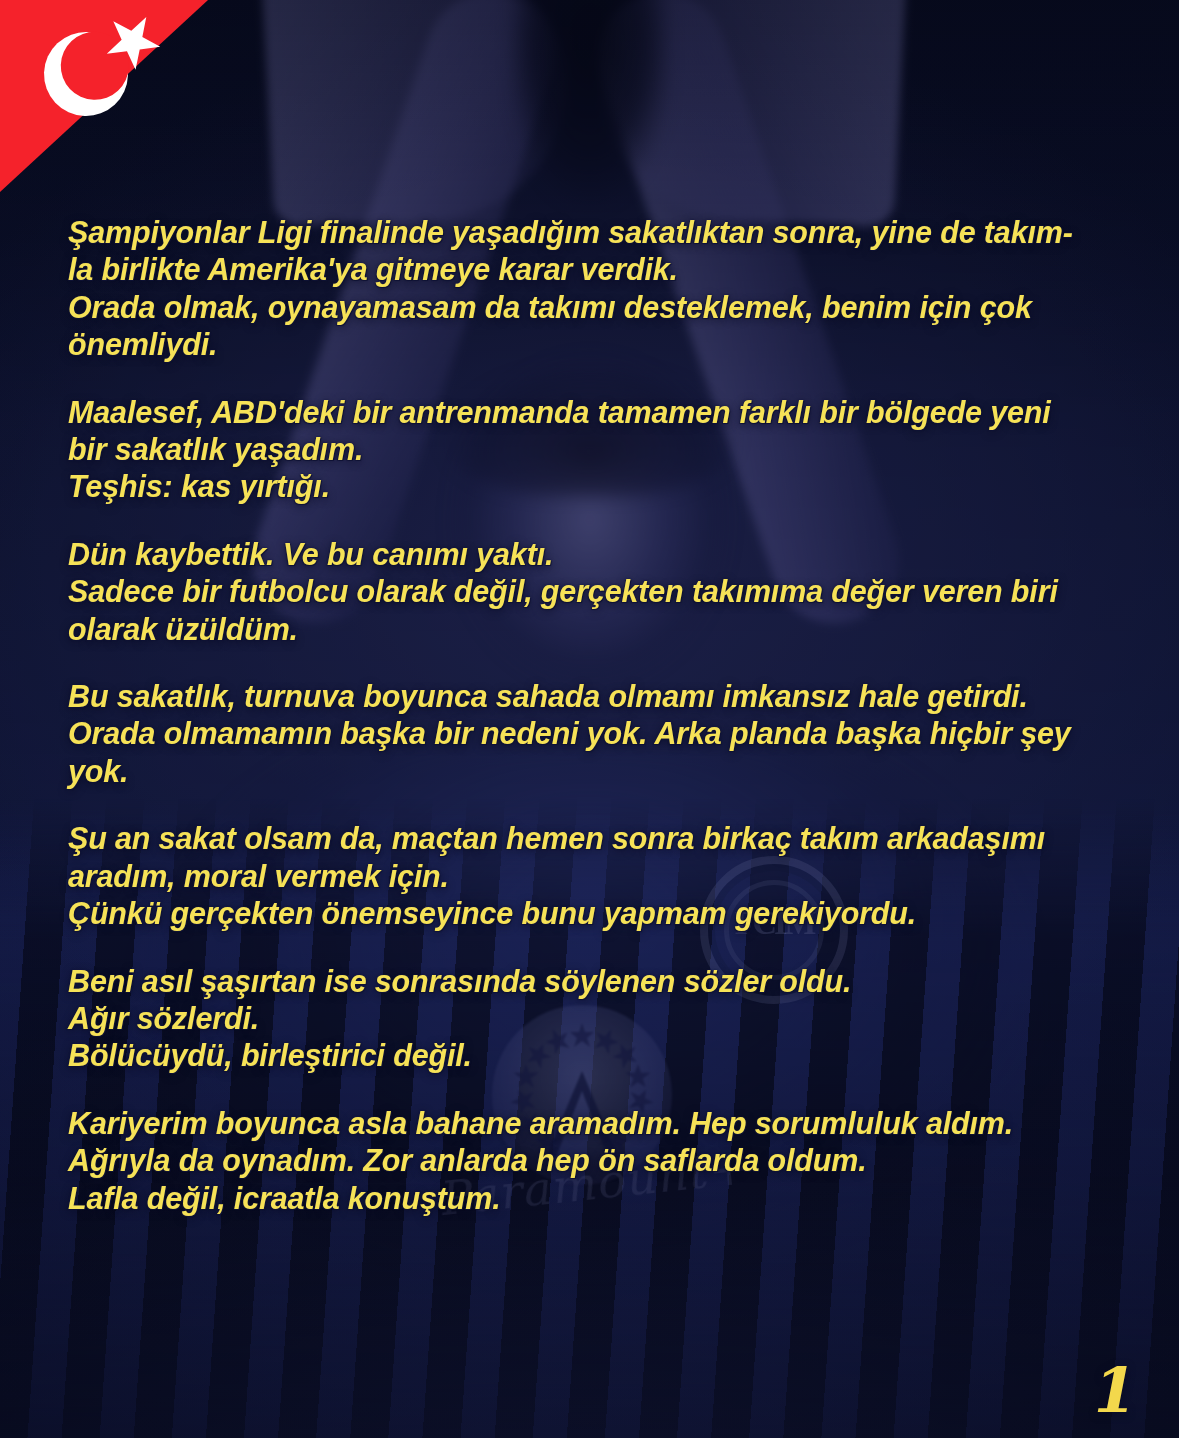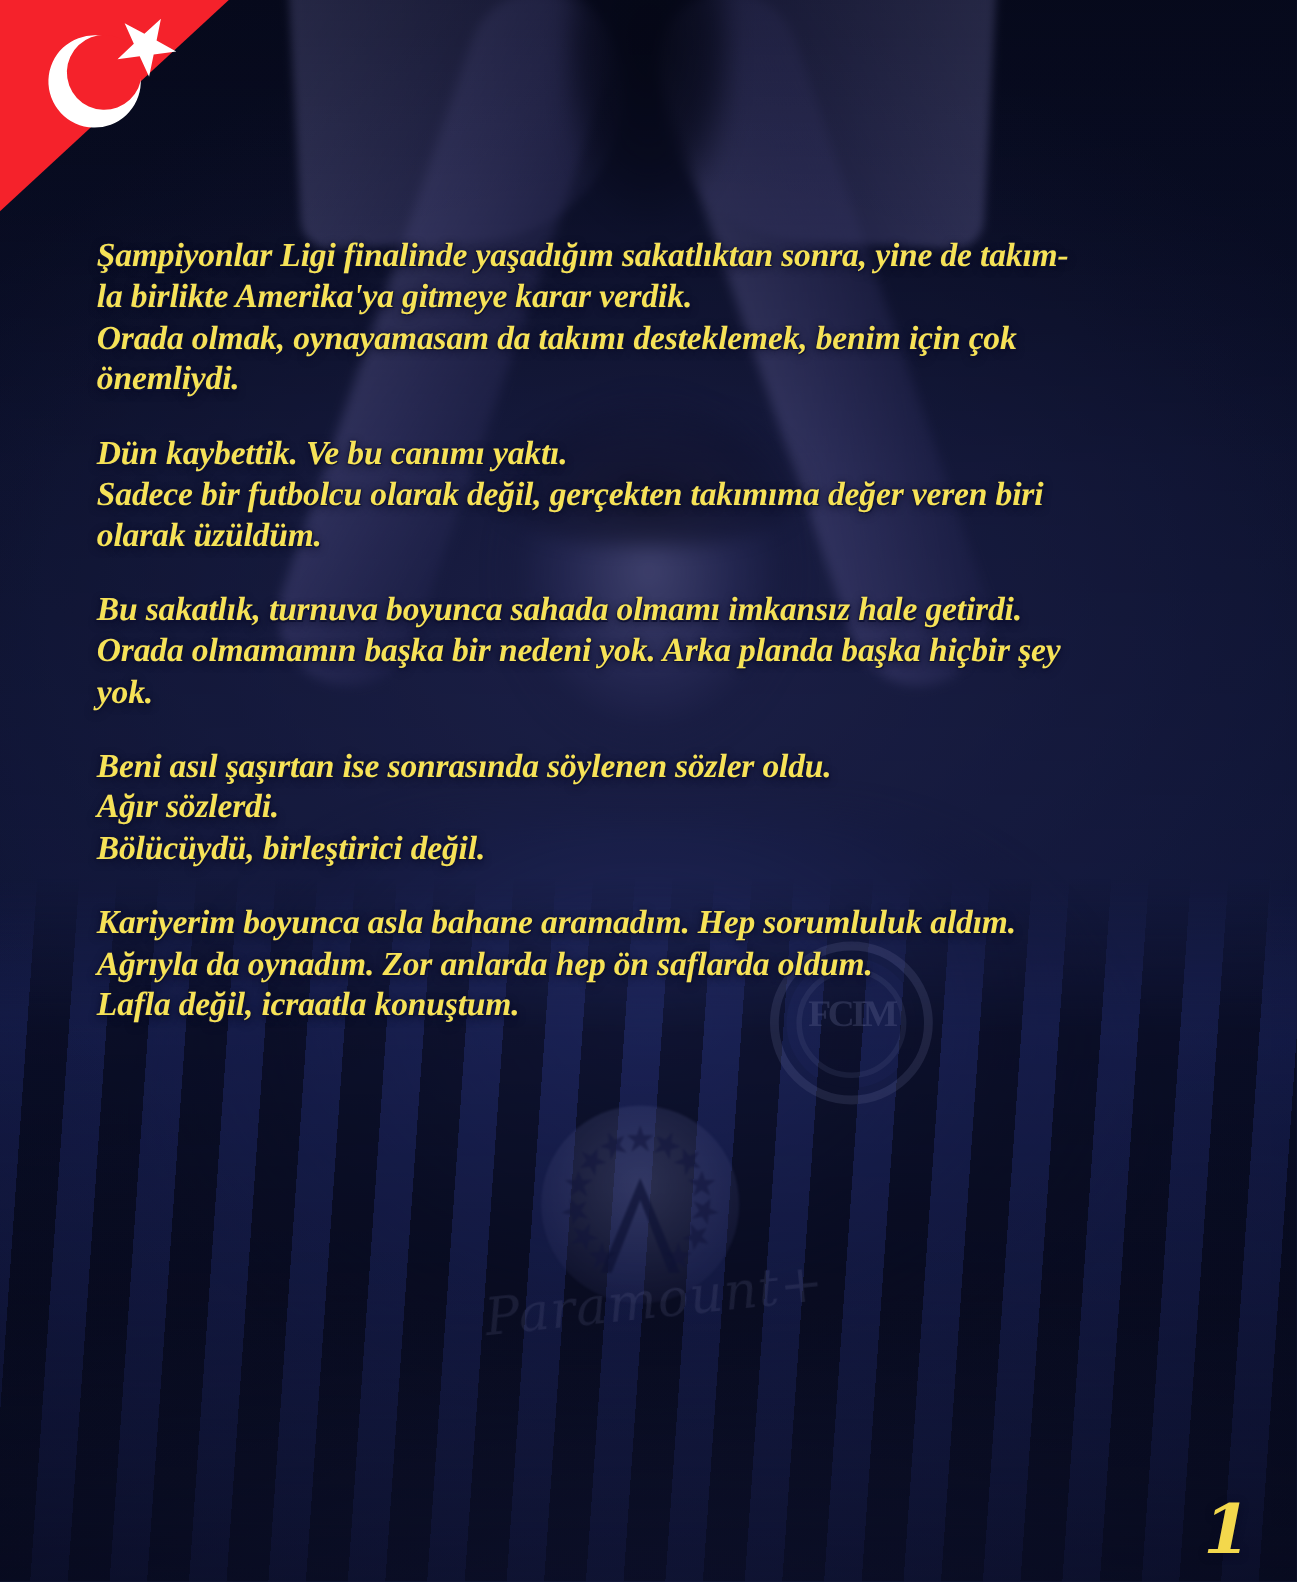--- a/index.html
+++ b/index.html
@@ -200,24 +200,23 @@
     left: 0;
     top: 0;
     width: 220px;
     height: 208px;
     overflow: hidden;
   }
 
   
   .quote {
     position: absolute;
-    left: 88px;
+    left: 68px;
     top: 214px;
     width: 1024px;
-    font-family: Liberation Serif, serif;
   }
   .para {
     color: #f6e257;
     font-size: 30.5px;
     line-height: 37.4px;
     font-weight: bold;
     font-style: italic;
     letter-spacing: -0.15px;
     margin: 0 0 30px 0;
     text-shadow:
@@ -303,26 +302,32 @@
         <polygon fill="#FFFFFF" points="56,-20 62.6,-0.7 83,-0.6 66.5,11.3 72.9,30.7 56,18.7 39.1,30.7 45.5,11.3 29,-0.6 49.4,-0.7"></polygon>
       </g>
     </svg>
   </div>
 
   <div class="quote">
     <p class="para">Şampiyonlar Ligi finalinde yaşadığım sakatlıktan sonra, yine de takım-
 la birlikte Amerika'ya gitmeye karar verdik.
 Orada olmak, oynayamasam da takımı desteklemek, benim için çok
 önemliydi.</p>
+    <p class="para">Maalesef, ABD'deki bir antrenmanda tamamen farklı bir bölgede yeni
+bir sakatlık yaşadım.
+Teşhis: kas yırtığı.</p>
     <p class="para">Dün kaybettik. Ve bu canımı yaktı.
 Sadece bir futbolcu olarak değil, gerçekten takımıma değer veren biri
 olarak üzüldüm.</p>
     <p class="para">Bu sakatlık, turnuva boyunca sahada olmamı imkansız hale getirdi.
 Orada olmamamın başka bir nedeni yok. Arka planda başka hiçbir şey
 yok.</p>
+    <p class="para">Şu an sakat olsam da, maçtan hemen sonra birkaç takım arkadaşımı
+aradım, moral vermek için.
+Çünkü gerçekten önemseyince bunu yapmam gerekiyordu.</p>
     <p class="para">Beni asıl şaşırtan ise sonrasında söylenen sözler oldu.
 Ağır sözlerdi.
 Bölücüydü, birleştirici değil.</p>
     <p class="para">Kariyerim boyunca asla bahane aramadım. Hep sorumluluk aldım.
 Ağrıyla da oynadım. Zor anlarda hep ön saflarda oldum.
 Lafla değil, icraatla konuştum.</p>
   </div>
 
   <div class="page-number">1</div>
 

